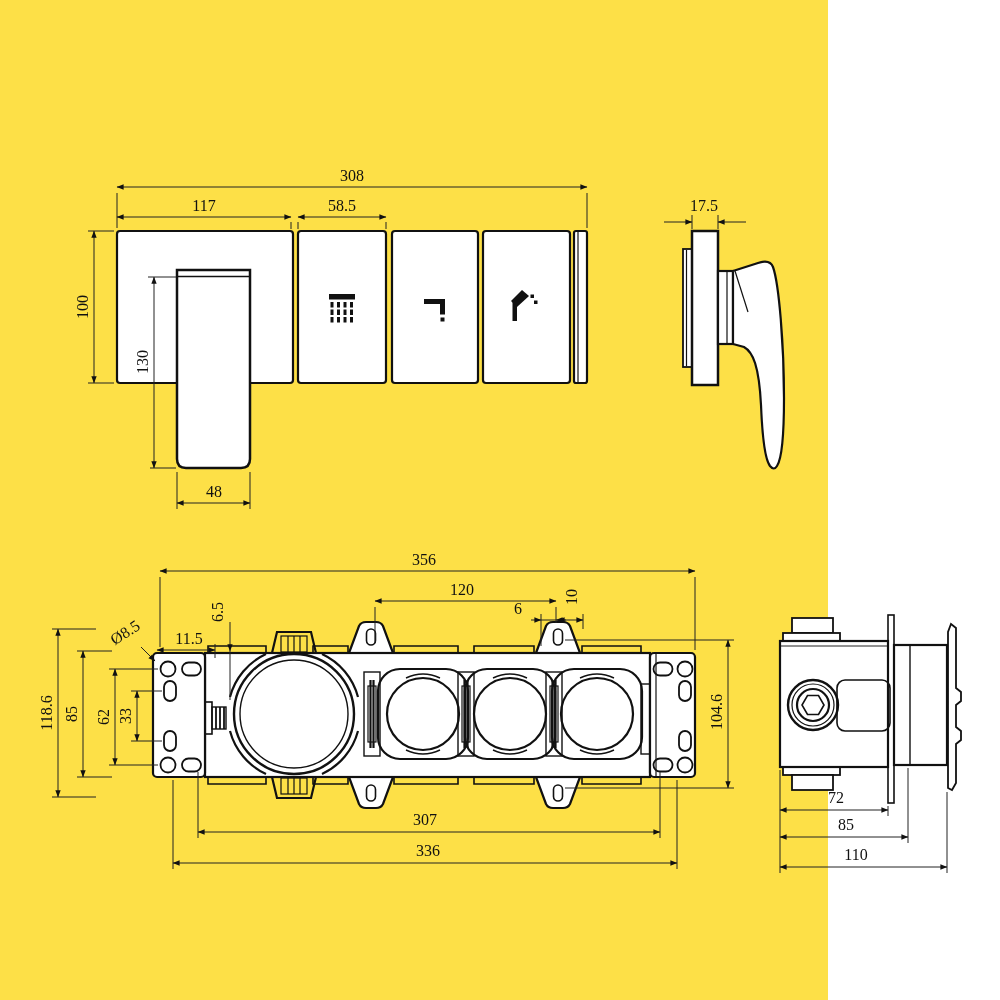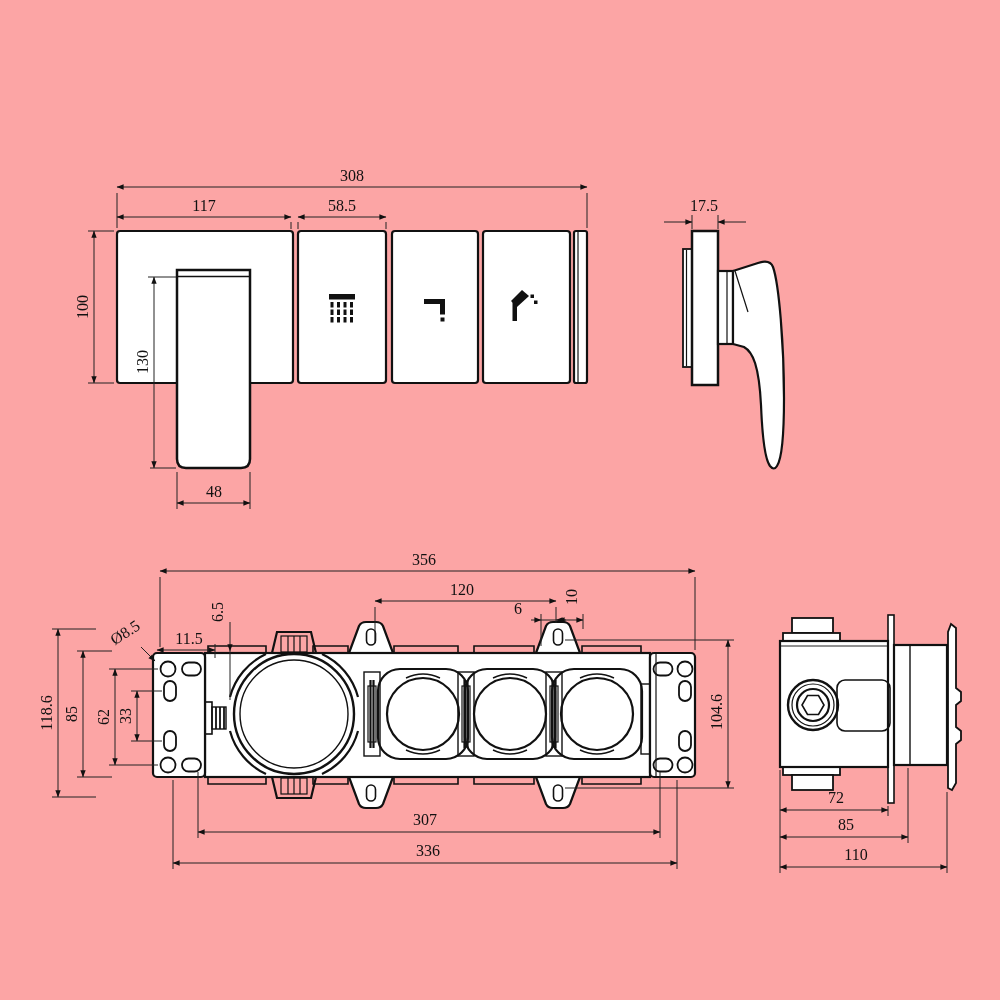--- a/index.html
+++ b/index.html
@@ -1,16 +1,16 @@
 <!DOCTYPE html>
 <html><head>
 <meta charset="utf-8">
 <style>
   html,body{margin:0;padding:0;background:#fff}
-  .stage{position:relative;width:1000px;height:1000px;background:#fca5a5;font-family:"Liberation Serif",serif}
+  .stage{position:relative;width:828px;height:1000px;background:#fde047;font-family:"Liberation Serif",serif}
   .o2{fill:none;stroke:#111;stroke-width:2.2}
   .o25{fill:none;stroke:#111;stroke-width:2.5}
   .o2f{fill:#fff;stroke:#111;stroke-width:2.2}
   .o18f{fill:#fff;stroke:#111;stroke-width:1.8}
   .o16f{fill:#fff;stroke:#111;stroke-width:1.6}
   .o18{fill:none;stroke:#111;stroke-width:1.8}
   .o16{fill:none;stroke:#111;stroke-width:1.6}
   .o14{fill:none;stroke:#111;stroke-width:1.4}
   .o12{fill:none;stroke:#111;stroke-width:1.2}
   .bar{fill:#111;stroke:none}

